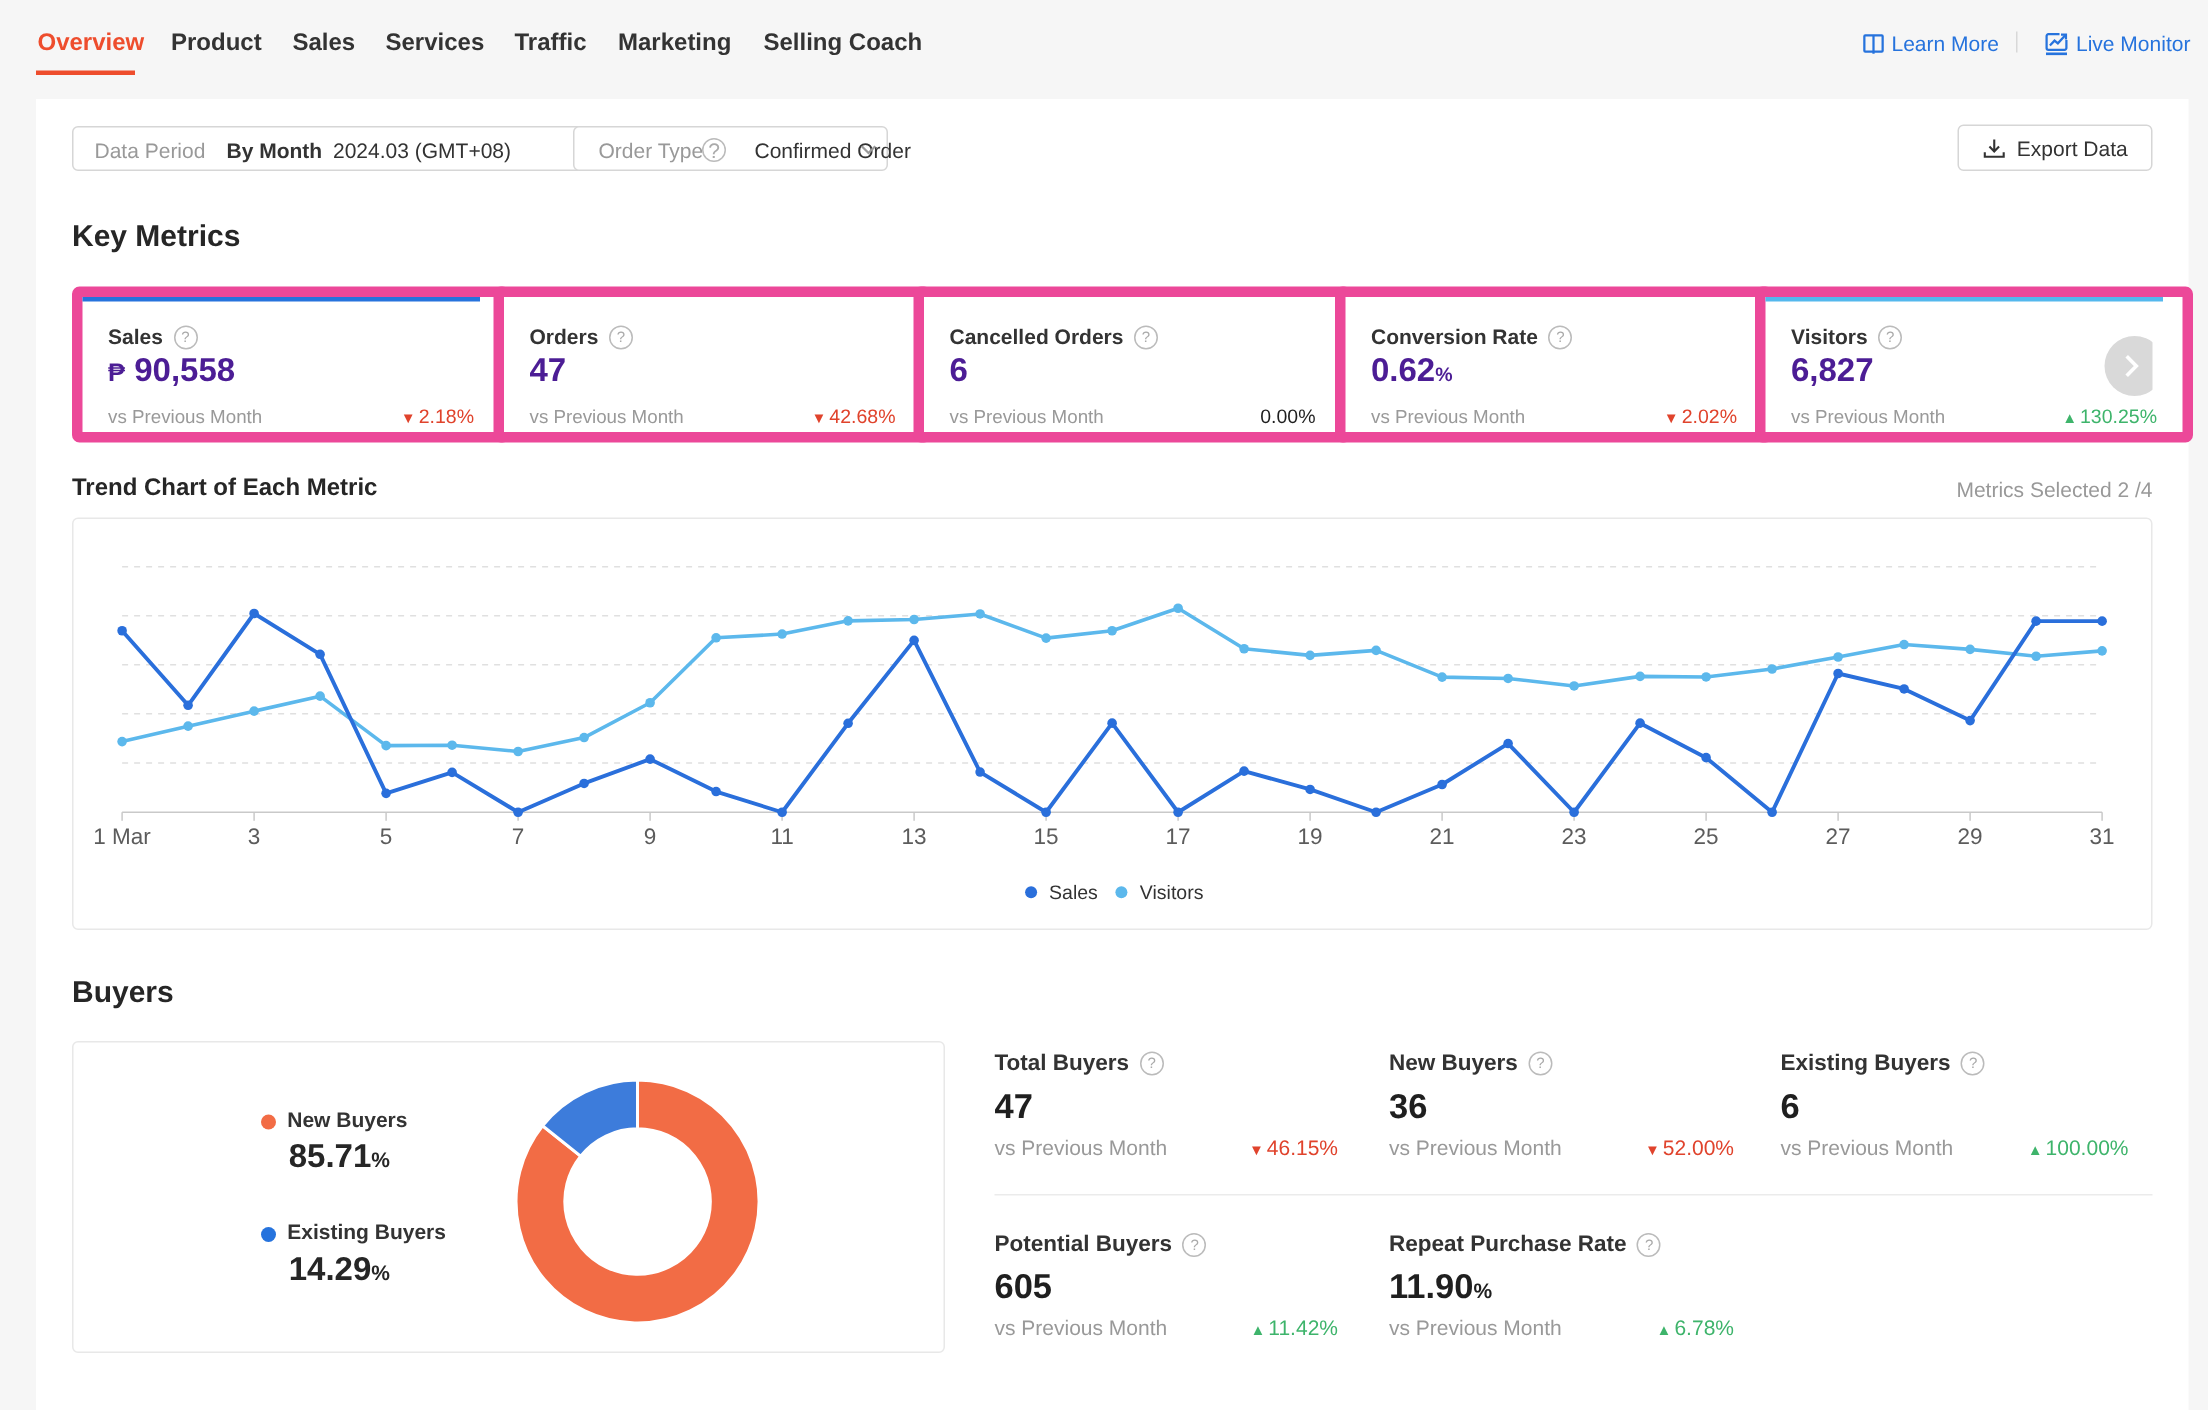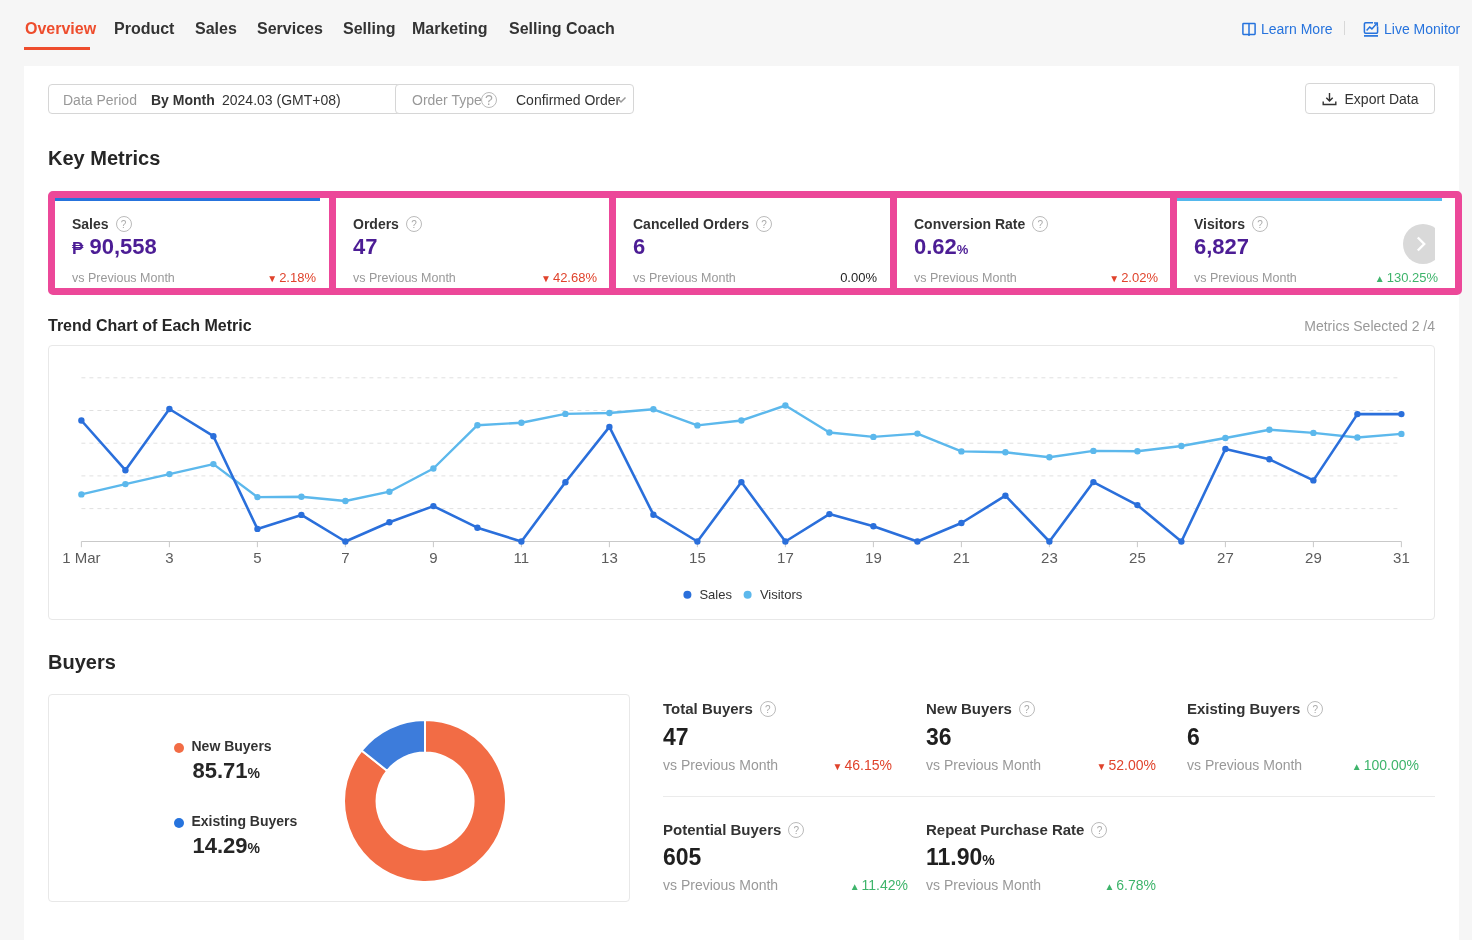--- a/index.html
+++ b/index.html
@@ -58,21 +58,21 @@
 .divider { position:absolute; left:663px; top:796px; width:772px; height:1px; background:#ebebeb; }
 </style>
 </head>
 <body>
 
 <div class="nav-item nav-active" style="left:25px;">Overview</div>
 <div class="nav-under"></div>
 <div class="nav-item" style="left:114px;">Product</div>
 <div class="nav-item" style="left:195px;">Sales</div>
 <div class="nav-item" style="left:257px;">Services</div>
-<div class="nav-item" style="left:343px;">Selling</div>
+<div class="nav-item" style="left:343px;">Traffic</div>
 <div class="nav-item" style="left:412px;">Marketing</div>
 <div class="nav-item" style="left:509px;">Selling Coach</div>
 <div class="toplink" style="left:1242px;">
 <svg width="14" height="15" viewBox="0 0 14 15" fill="none" stroke="#2673dd" stroke-width="1.5">
       <rect x="0.9" y="1.6" width="12.2" height="10.8" rx="0.6"></rect>
       <path d="M7 1.6 V13.9"></path>
     </svg>Learn More</div>
 <div class="topdiv"></div>
 <div class="toplink" style="left:1363px;">
 <svg width="16" height="16" viewBox="0 0 16 16" fill="none" stroke="#2673dd" stroke-width="1.5">
@@ -90,21 +90,21 @@
   <span class="dark" style="left:173px;">2024.03 (GMT+08)</span>
   <svg style="position:absolute; right:12px; top:7px;" width="16" height="16" viewBox="0 0 16 16" fill="none" stroke="#333" stroke-width="1.3">
       <rect x="1.2" y="2.5" width="13.6" height="12" rx="1.5"></rect>
       <path d="M1.2 6 H14.8"></path>
       <path d="M4.6 1 v3 M11.4 1 v3"></path>
       <g stroke-width="1.1">
         <path d="M4 8.6 h1.6 M7.2 8.6 h1.6 M10.4 8.6 h1.6 M4 11.4 h1.6 M7.2 11.4 h1.6 M10.4 11.4 h1.6"></path>
       </g>
     </svg>
 </div>
-<div class="fbox" style="left:395px; width:239px;">
+<div class="fbox" style="left:382px; width:210px;">
   <span class="gray" style="left:16px;">Order Type</span>
   <span class="qi" style="position:absolute; left:85px; top:7px; margin-left:0;">?</span>
   <span class="dark" style="left:120px;">Confirmed Order</span>
   <svg style="position:absolute; right:6px; top:11px;" width="12" height="8" viewBox="0 0 12 8" fill="none" stroke="#999" stroke-width="1.5">
       <path d="M1.5 1.5 L6 6 L10.5 1.5"></path>
     </svg>
 </div>
 <button class="btn-export">
 <svg style="vertical-align:-2px; margin-right:8px;" width="15" height="14" viewBox="0 0 15 14" fill="none" stroke="#333" stroke-width="1.4">
       <path d="M7.5 1 V8.5 M4.3 5.7 L7.5 9 L10.7 5.7"></path>
@@ -307,18 +307,18 @@
 <div class="bm-t" style="left:1187px; top:700px;">Existing Buyers<span class="qi">?</span></div>
 <div class="bm-v" style="left:1187px; top:724.3px;">6</div>
 <div class="bm-p" style="left:1187px; top:756.5px;">vs Previous Month</div>
 <div class="bm-c green" style="left:1187px; top:756.5px; width:232px;"><span class="tri">▲</span>100.00%</div>
 
 <div class="divider"></div>
 
 <div class="bm-t" style="left:663px; top:821px;">Potential Buyers<span class="qi">?</span></div>
 <div class="bm-v" style="left:663px; top:844.3px;">605</div>
 <div class="bm-p" style="left:663px; top:876.5px;">vs Previous Month</div>
-<div class="bm-c green" style="left:679px; top:876.5px; width:229px;"><span class="tri">▲</span>11.42%</div>
+<div class="bm-c green" style="left:663px; top:876.5px; width:229px;"><span class="tri">▲</span>11.42%</div>
 
 <div class="bm-t" style="left:926px; top:821px;">Repeat Purchase Rate<span class="qi">?</span></div>
 <div class="bm-v" style="left:926px; top:844.3px;">11.90<span class="pc">%</span></div>
 <div class="bm-p" style="left:926px; top:876.5px;">vs Previous Month</div>
 <div class="bm-c green" style="left:926px; top:876.5px; width:230px;"><span class="tri">▲</span>6.78%</div>
 
 </body></html>

